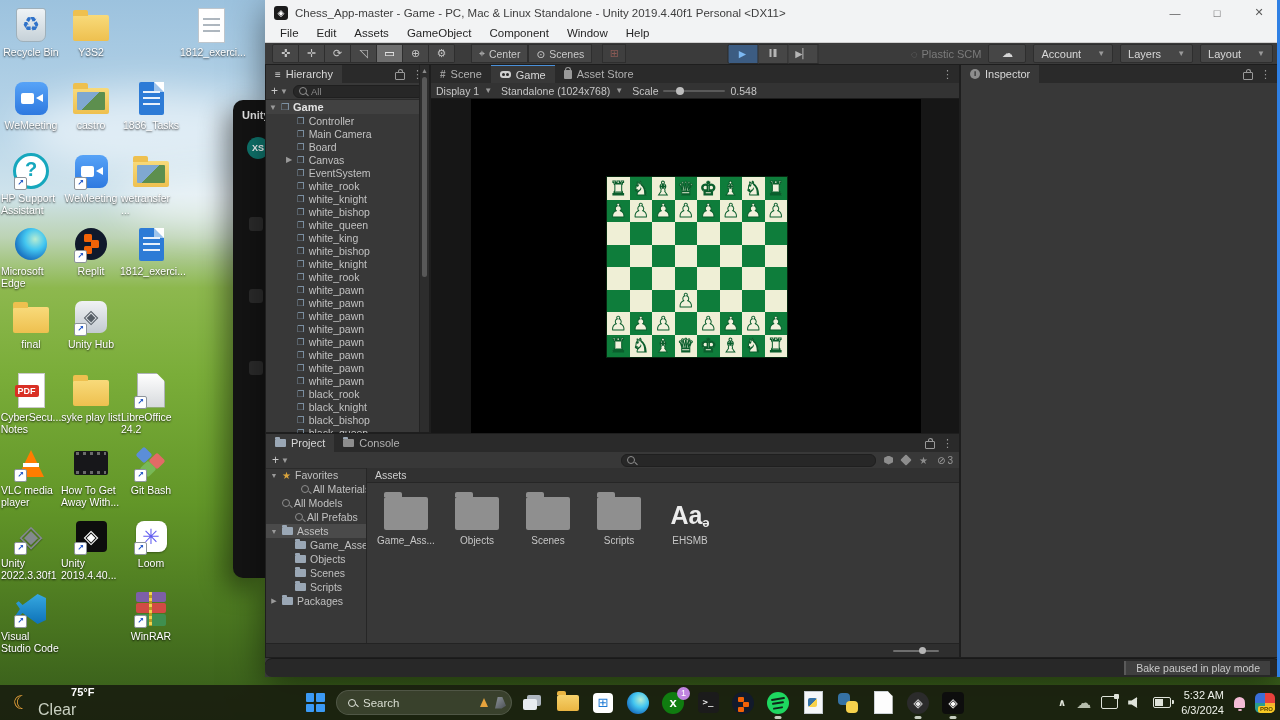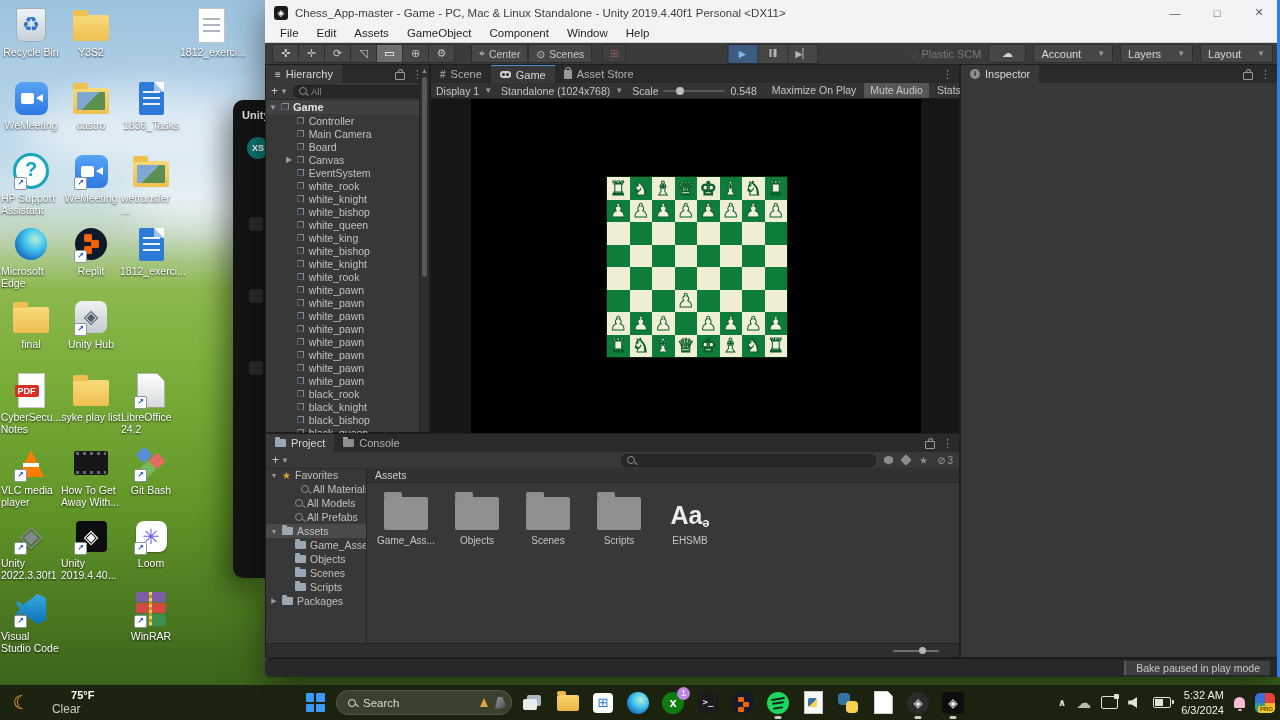--- a/index.html
+++ b/index.html
@@ -170,21 +170,21 @@
   .sizeslider i{position:absolute;left:26px;top:-3px;width:7px;height:7px;border-radius:50%;background:#b5b5b5;display:block;}
   
   #statusbar{position:absolute;left:0;top:658px;width:100%;height:19px;background:#282828;border-top:1px solid #191919;display:flex;align-items:center;box-sizing:border-box;border-radius:7px;}
   .bakebox{margin-left:auto;margin-right:10px;background:#3f3f3f;border-left:2px solid #5a5a5a;color:#c9c9c9;font-size:10.5px;padding:1px 10px;}
   
   #taskbar{position:absolute;left:0;bottom:0;width:100%;height:35px;background:rgba(26,31,15,.93);display:flex;align-items:center;z-index:20;}
   .wx{display:flex;gap:8px;align-items:center;padding-left:13px;}
   .moon{font-size:19px;color:#f0a73c;line-height:1;}
   .wxt{display:flex;flex-direction:column;line-height:1.2;}
   .wxtemp{font-size:11px;font-weight:bold;color:#fff;margin-left:33px;}
-  .wxcond{font-size:12px;color:#c8cfc0;text-align:center;}
+  .wxcond{font-size:16px;color:#c8cfc0;}
   #tb-center{position:absolute;left:303px;display:flex;align-items:center;gap:9px;height:100%;}
   .t-start{width:19px;height:19px;display:grid;grid-template-columns:1fr 1fr;grid-template-rows:1fr 1fr;gap:2px;}
   .t-start i{background:#3b9af5;border-radius:1px;display:block;}
   .searchpill{width:176px;height:25px;border-radius:13px;background:rgba(240,246,230,.14);border:1px solid rgba(255,255,255,.12);display:flex;align-items:center;gap:7px;padding:0 5px 0 11px;box-sizing:border-box;}
   .searchpill .mag{border-color:#dfe3da;}
   .searchpill .mag::after{background:#dfe3da;}
   .searchtext{font-size:11.5px;color:#d9ddd2;flex:1;}
   .sh-flask{width:0;height:0;border-left:4px solid transparent;border-right:4px solid transparent;border-bottom:9px solid #e6a33c;display:inline-block;}
   .sh-scope{width:11px;height:12px;background:linear-gradient(135deg,#8d9399,#4a4f54);clip-path:polygon(25% 0,65% 0,100% 78%,60% 100%,0 100%);display:inline-block;}
   #tb-icons{display:flex;align-items:center;gap:11px;}
@@ -704,26 +704,20 @@
           <span>Standalone (1024x768)</span>
           <span class="caret">▼</span>
         </span>
       <span class="cb-item">
         <span>Scale</span>
         <span class="scaletrack">
             <span class="scalethumb"></span>
           </span>
         <span>0.548</span>
       </span>
-      <span class="gv-right" id="gv-buttons">
-          <span class="gvbtn">Maximize On Play</span>
-          <span class="gvbtn on">Mute Audio</span>
-          <span class="gvbtn">Stats</span>
-          <span class="gvbtn">Gizmos <span class="caret">▼</span></span>
-        </span>
     </div>
     <div id="gcontent">
       <div class="gblack">
         <div id="board">
             <span class="sq" style="background:#EFEFD6">
               <span class="pc">♜</span>
             </span>
             <span class="sq" style="background:#0E7D3B">
               <span class="pc">♞</span>
             </span>
@@ -901,21 +895,21 @@
         <div class="trow" style="padding-left:4px">
           <span class="tcaret">▼</span>
           <span class="star">★</span>
           <span>Favorites</span>
         </div>
         <div class="trow" style="padding-left:23px">
           <span class="tcaret"></span>
           <span class="mag"></span>
           <span>All Materials</span>
         </div>
-        <div class="trow" style="padding-left:17px">
+        <div class="trow" style="padding-left:4px">
           <span class="tcaret"></span>
           <span class="mag"></span>
           <span>All Models</span>
         </div>
         <div class="trow" style="padding-left:17px">
           <span class="tcaret"></span>
           <span class="mag"></span>
           <span>All Prefabs</span>
         </div>
         <div class="trow sel" style="padding-left:4px">

